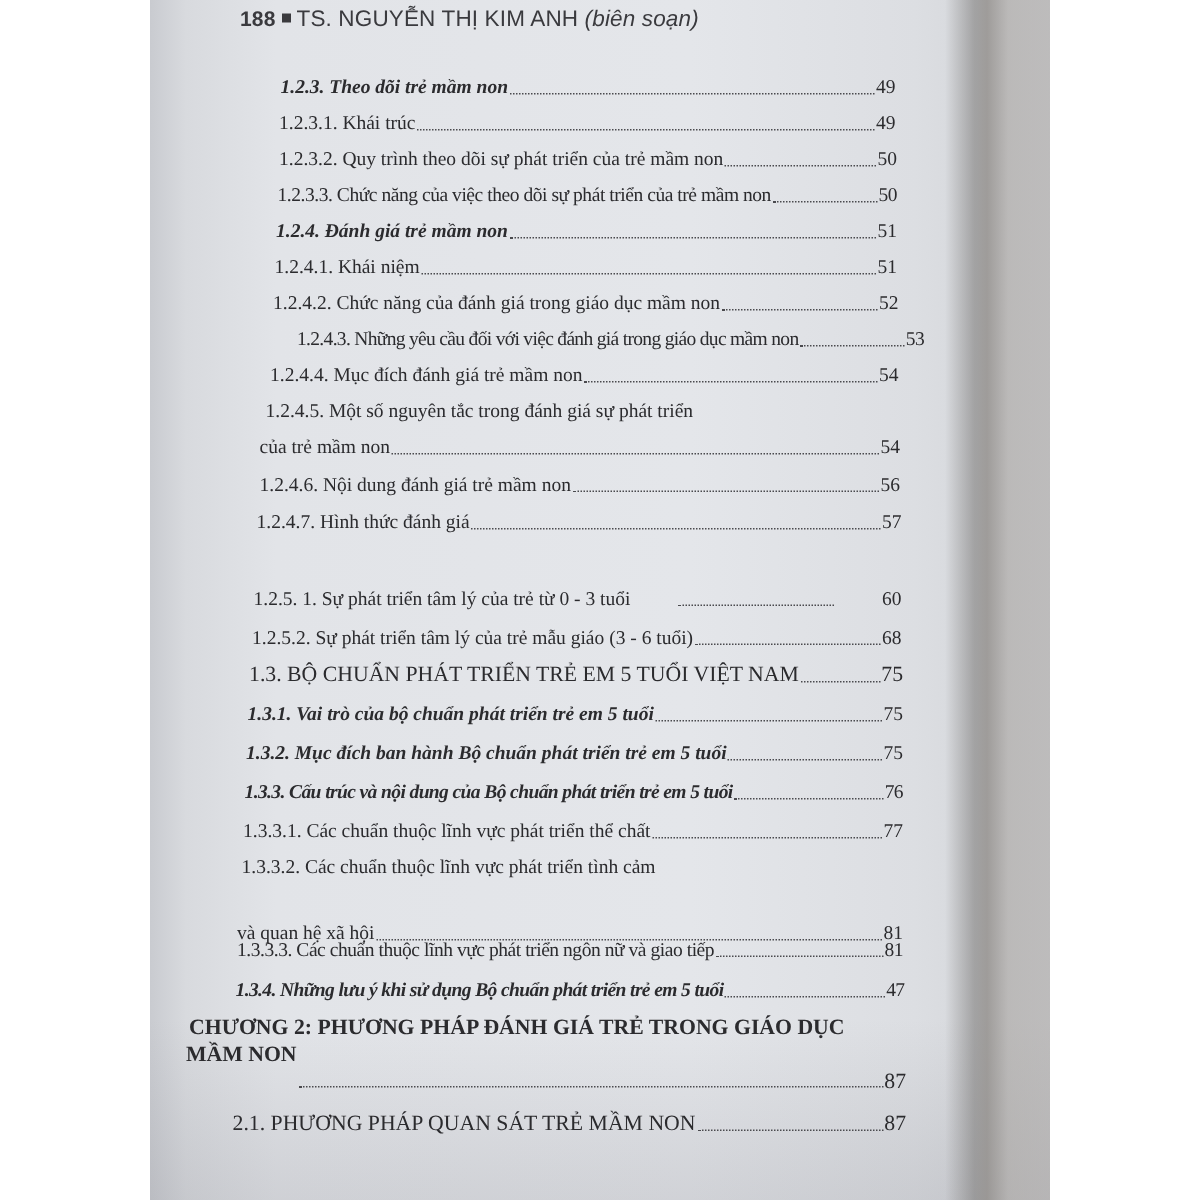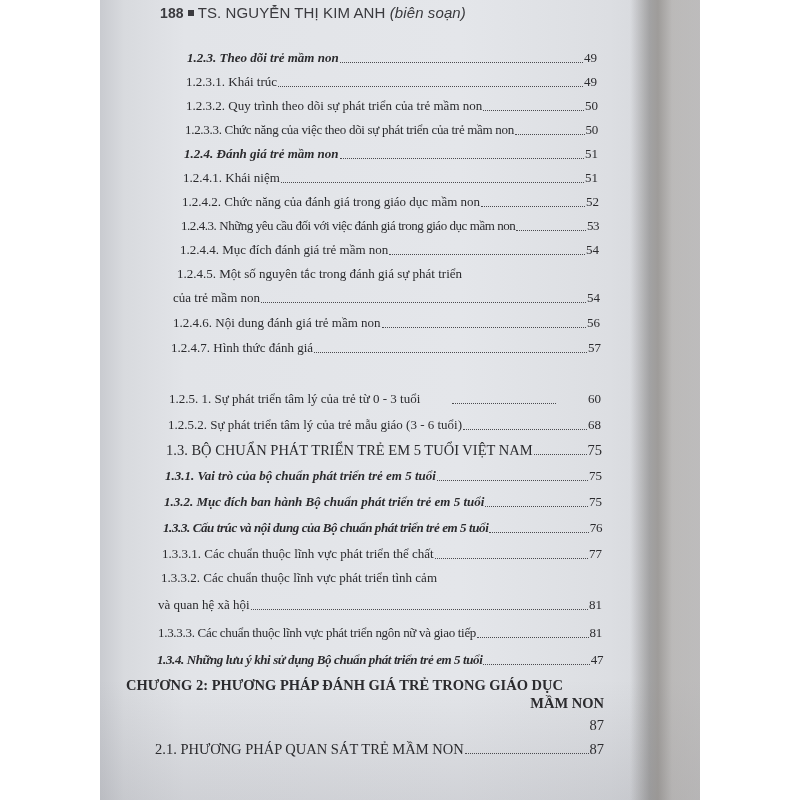--- a/index.html
+++ b/index.html
@@ -36,21 +36,21 @@
     font-size: 13px; line-height: 16px; white-space: nowrap;
   }
   .row .t { flex: 0 0 auto; }
   .row .dots {
     flex: 1 1 auto; overflow: hidden; margin: 0 1px 3px 1px;
     border-bottom: 1.5px dotted #4a4a4e; height: 1px;
   }
   .row .p { flex: 0 0 auto; }
   .row.b .t { font-weight: bold; font-style: italic; }
   .row.cap { font-size: 14px; }
-  .row.chap { font-weight: bold; font-size: 14px; flex-direction: column; }
+  .row.chap { font-weight: bold; font-size: 14px; }
   .twoline .l1 { position: absolute; font-size: 13px; white-space: nowrap; }
 </style>
 </head>
 <body>
 
 <div class="page">
   <div class="bottom-shade"></div>
 
   <div class="header" style="top:4px;">
     <span class="pg">188</span><span class="sq"></span><span>TS. NGUYỄN THỊ KIM ANH</span>
@@ -87,21 +87,21 @@
     <div class="row" style="left:83px; top:170px; width:415px;">
       <span class="t">1.2.4.1. Khái niệm</span>
         <span class="dots"></span>
         <span class="p">51</span>
     </div>
     <div class="row" style="left:82px; top:194px; width:417px;">
       <span class="t">1.2.4.2. Chức năng của đánh giá trong giáo dục mầm non</span>
         <span class="dots"></span>
         <span class="p">52</span>
     </div>
-    <div class="row" style="left:81px; top:218px; width:418px; letter-spacing:-0.45px;justify-content:center;">
+    <div class="row" style="left:98px; top:218px; width:418px; letter-spacing:-0.45px;justify-content:center;">
       <span class="t">1.2.4.3. Những yêu cầu đối với việc đánh giá trong giáo dục mầm non</span>
         <span class="dots"></span>
         <span class="p">53</span>
     </div>
     <div class="row" style="left:80px; top:242px; width:419px;">
       <span class="t">1.2.4.4. Mục đích đánh giá trẻ mầm non</span>
         <span class="dots"></span>
         <span class="p">54</span>
     </div>
 
@@ -155,21 +155,21 @@
     </div>
     <div class="row" style="left:62px; top:546px; width:440px;">
       <span class="t">1.3.3.1. Các chuẩn thuộc lĩnh vực phát triển thể chất</span>
         <span class="dots"></span>
         <span class="p">77</span>
     </div>
 
     <div class="twoline">
       <span class="l1" style="left:61px; top:570px; line-height:16px;">1.3.3.2. Các chuẩn thuộc lĩnh vực phát triển tình cảm</span>
     </div>
-    <div class="row" style="left:58px; top:597px; width:444px;">
+    <div class="row" style="left:58px; top:614px; width:444px;">
       <span class="t">và quan hệ xã hội</span>
         <span class="dots"></span>
         <span class="p">81</span>
     </div>
     <div class="row" style="left:58px; top:625px; width:444px; letter-spacing:-0.3px;">
       <span class="t">1.3.3.3. Các chuẩn thuộc lĩnh vực phát triển ngôn nữ và giao tiếp</span>
         <span class="dots"></span>
         <span class="p">81</span>
     </div>
     <div class="row b" style="left:57px; top:652px; width:446px; letter-spacing:-0.4px;">

